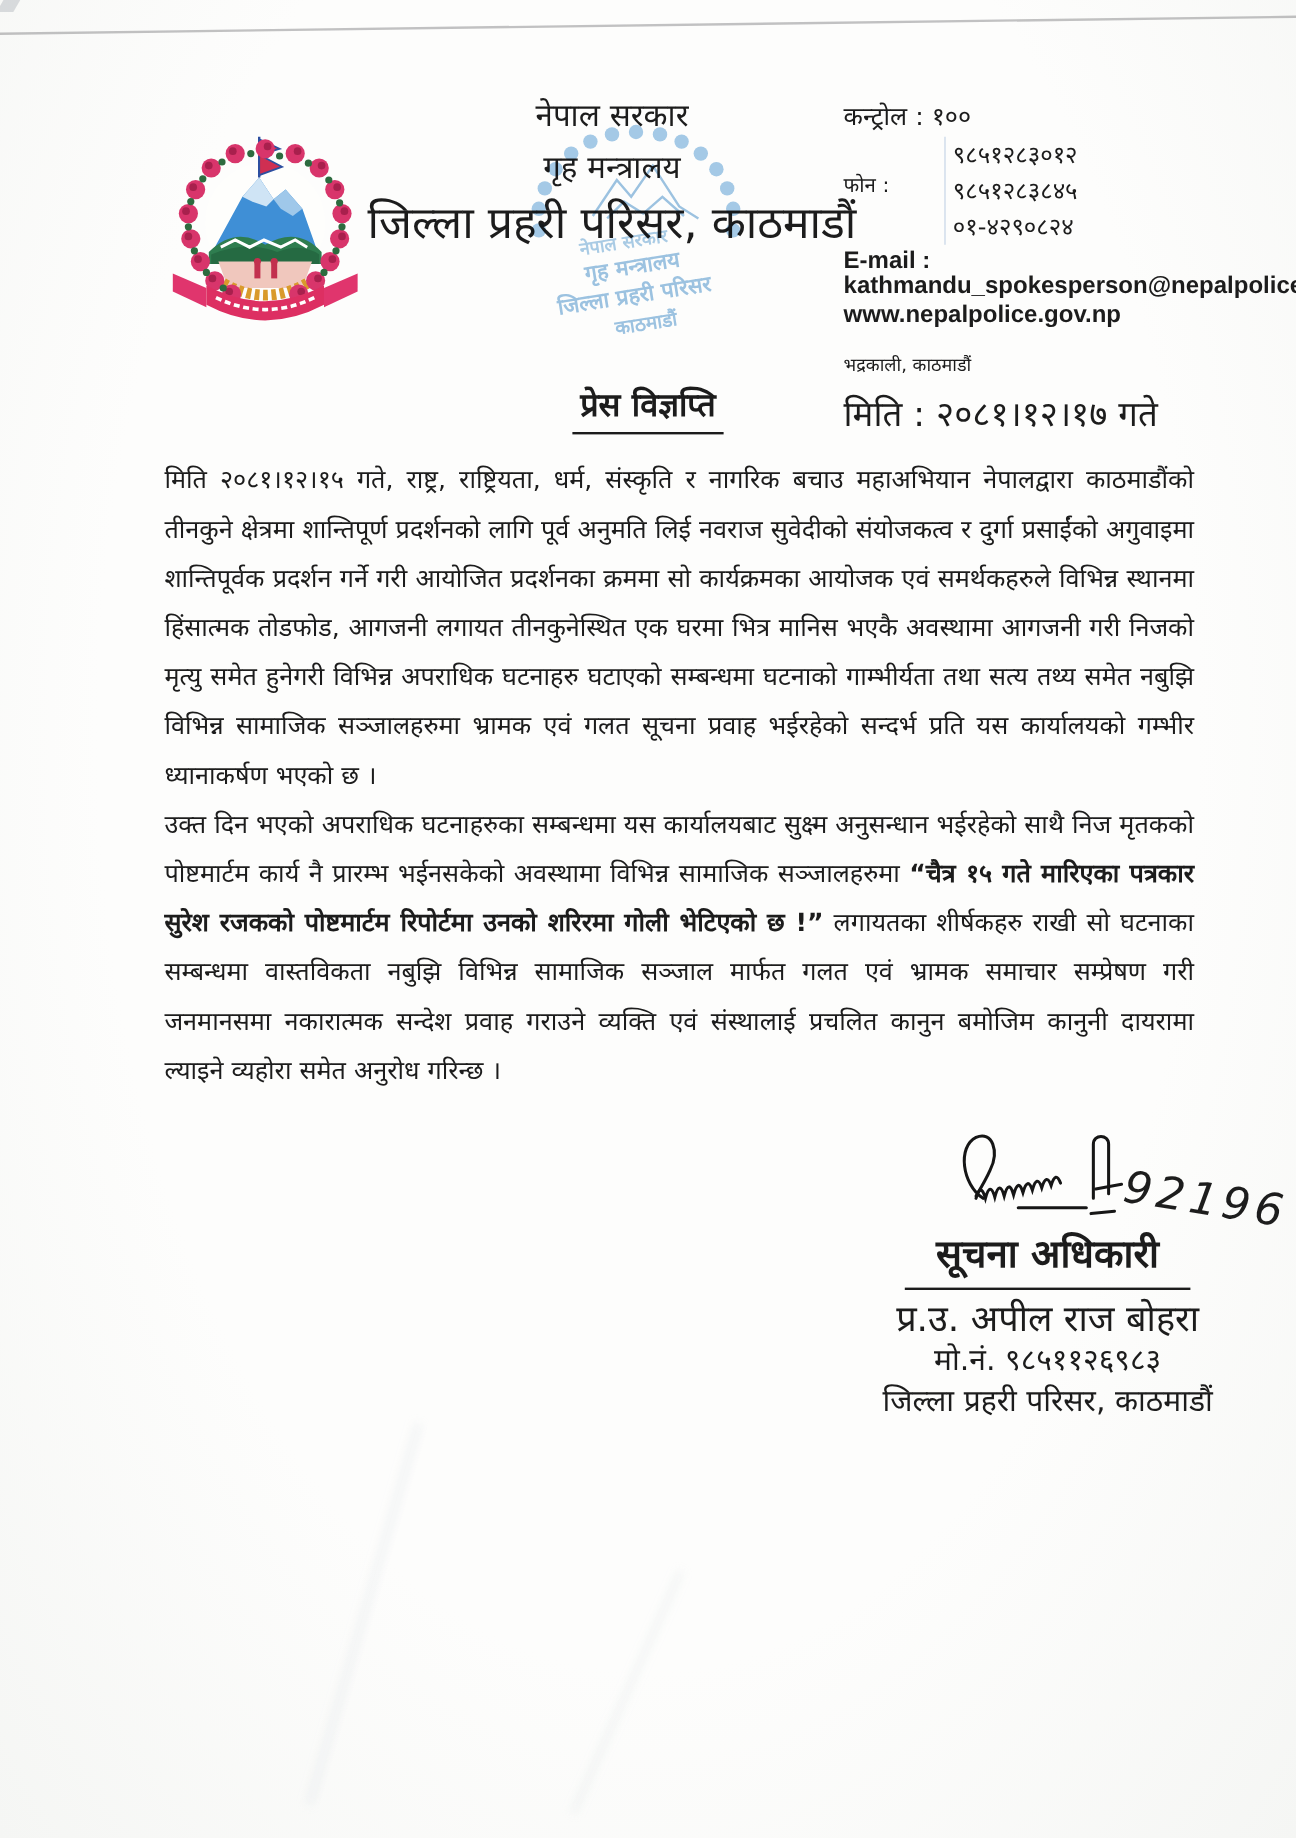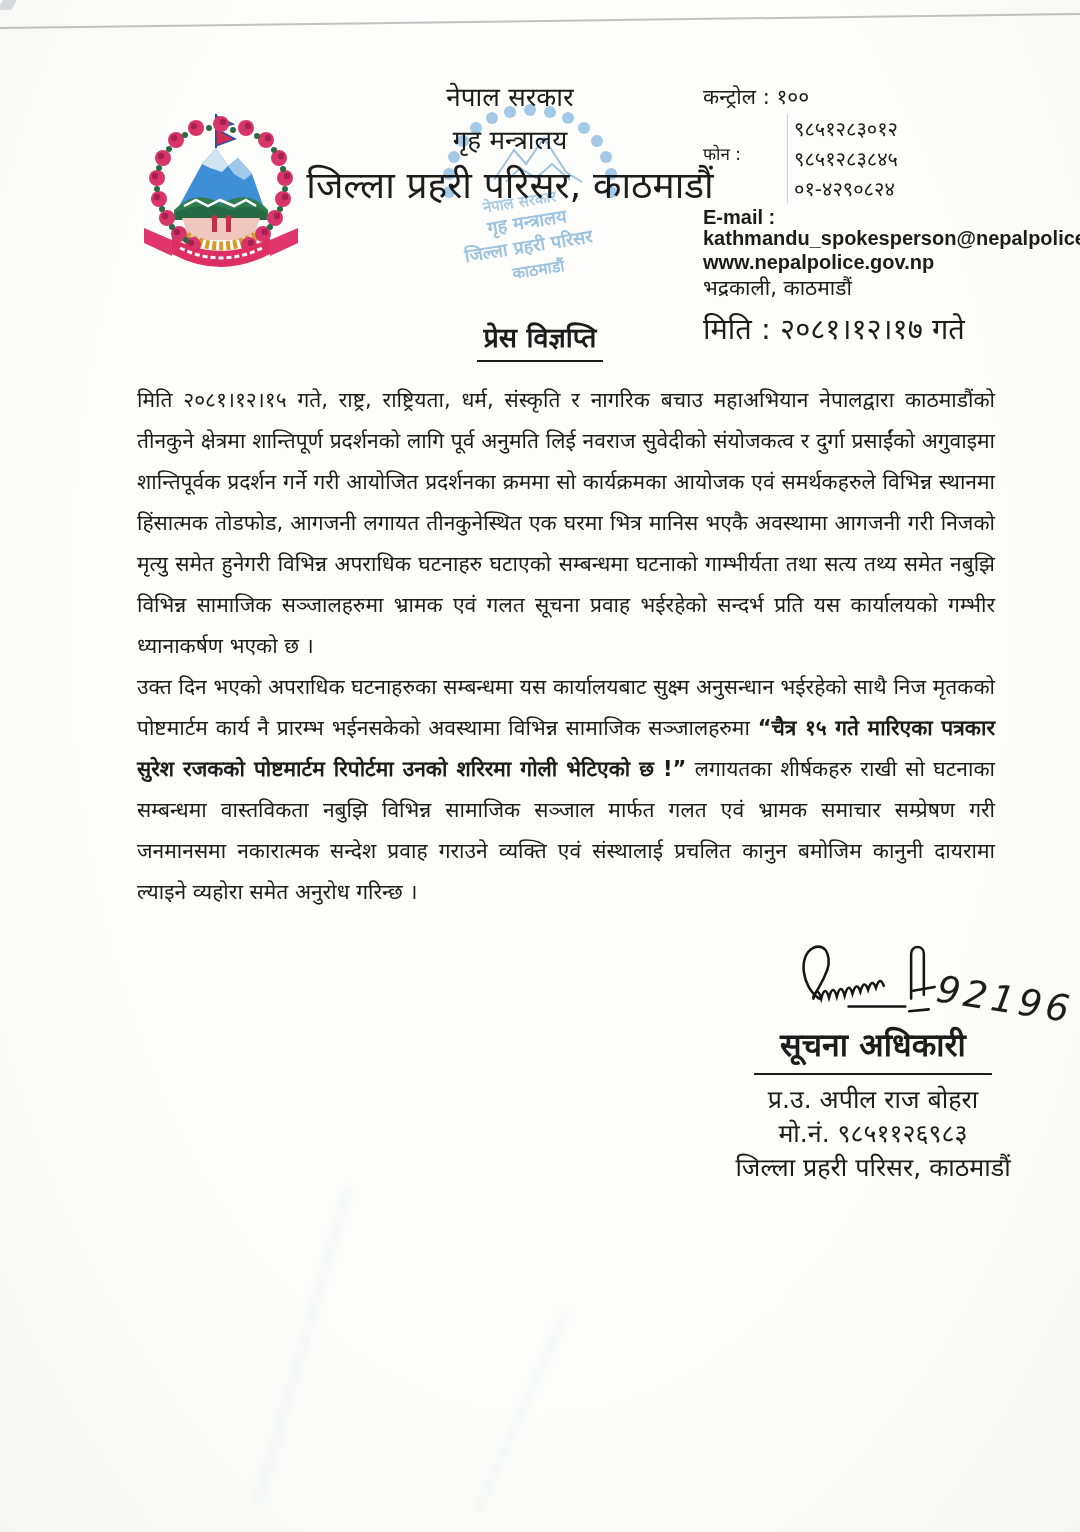--- a/index.html
+++ b/index.html
@@ -26,38 +26,38 @@
   .hc-ministry{font-size:26px;line-height:30px;margin-bottom:9px;}
   .hc-office{font-size:37px;line-height:44px;white-space:nowrap;}
   .stamp{position:absolute;left:414px;top:102px;width:232px;height:182px;mix-blend-mode:multiply;opacity:.85;}
 
   .contact{position:absolute;left:703px;top:84px;width:360px;}
   .contact .control{font-size:21px;line-height:26px;}
   .phone-row{display:flex;margin-top:4px;}
   .phone-label{font-size:17px;width:84px;padding-top:28px;}
   .phone-list{font-size:20px;line-height:30px;border-left:1px solid rgba(130,165,205,.45);padding-left:6px;}
   .contact .email,.contact .website{font-family:"Liberation Sans", sans-serif;font-weight:700;font-size:20px;line-height:21px;margin-top:3px;}
-  .contact .address{font-size:21px;line-height:27px;margin-top:2px;}
+  .contact .address{font-size:15px;line-height:27px;margin-top:18px;}
   .contact .date{font-size:29px;line-height:36px;margin-top:9px;font-weight:500;white-space:nowrap;}
 
   
   .title-wrap{position:absolute;top:318px;left:0;width:1080px;text-align:center;}
   .title{display:inline-block;font-size:27px;font-weight:600;border-bottom:2px solid #1c1c1c;padding:0 6px 5px 6px;}
 
   
   .body-text{position:absolute;left:137px;top:380px;width:858px;font-size:21px;line-height:41px;text-align:justify;}
   .body-text p{margin:0;}
   .body-text .bold{font-weight:700;}
 
   
   .sig-block{position:absolute;left:728px;top:938px;width:290px;text-align:center;}
   .sig-squiggle{display:block;margin:0 auto;width:170px;height:88px;}
   .sig-number{position:absolute;top:40px;left:208px;font-size:37px;font-style:italic;letter-spacing:4px;transform:rotate(9deg);color:#1d1d1d;white-space:nowrap;}
   .sig-designation{display:inline-block;font-size:32px;font-weight:700;border-bottom:2px solid #1c1c1c;padding:0 26px 8px 26px;margin-top:-4px;}
-  .sig-name{font-size:25px;line-height:34px;margin-top:8px;}
+  .sig-name{font-size:30px;line-height:34px;margin-top:8px;}
   .sig-mobile{font-size:25px;line-height:34px;}
   .sig-office{font-size:25px;line-height:34px;white-space:nowrap;}
 </style>
 </head>
 <body>
 
 <div class="page">
 
   <div class="scan-line"></div>
   <div class="corner-mark"></div>

